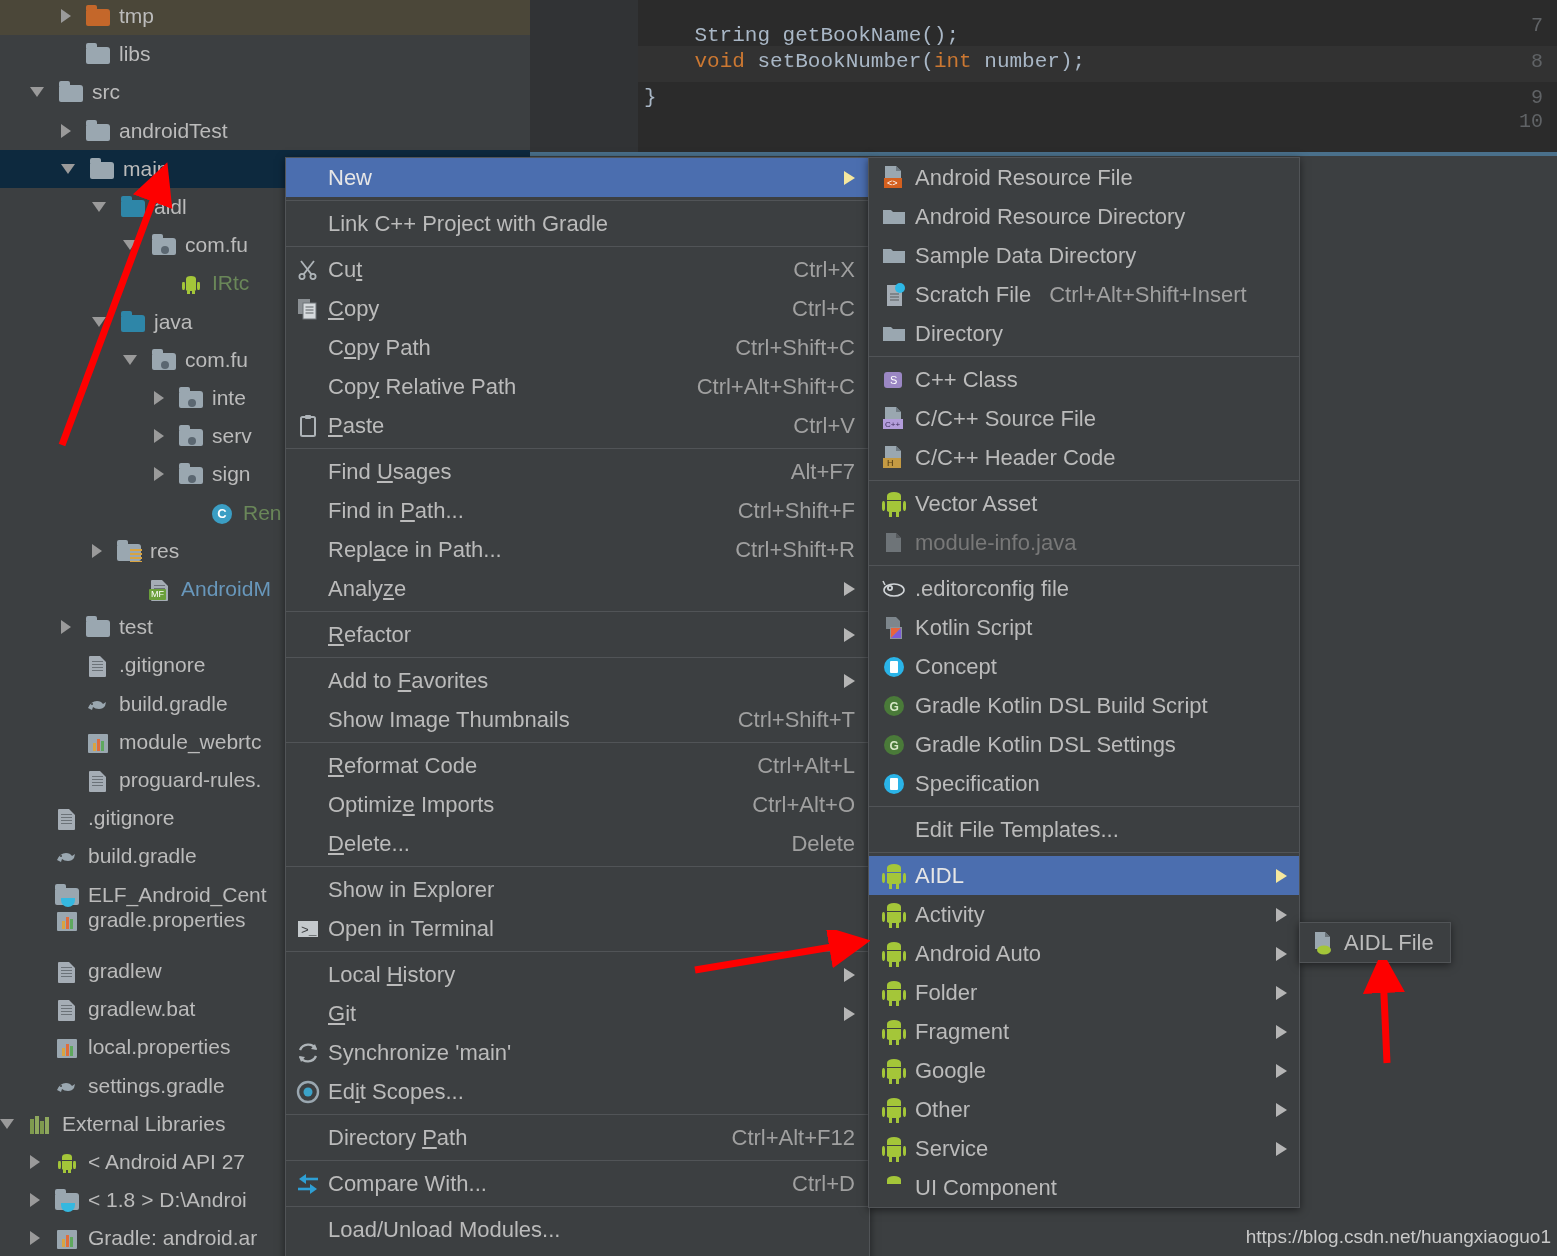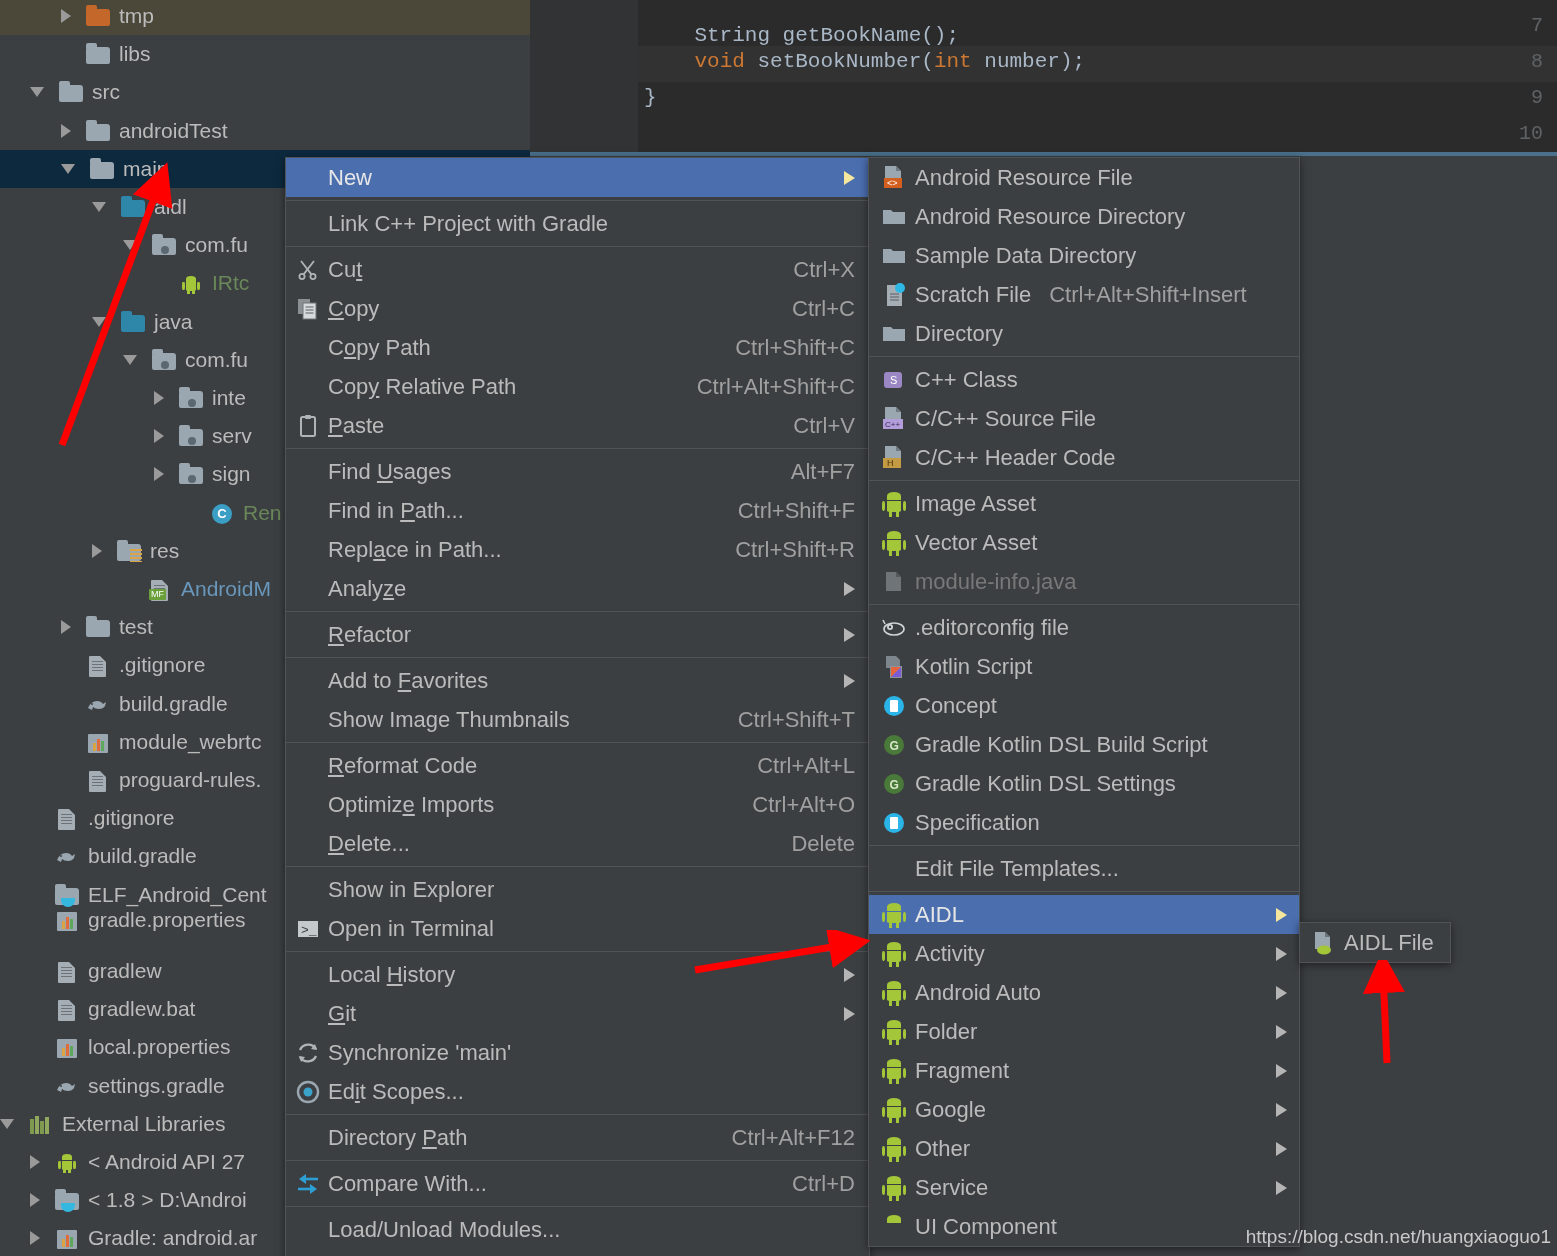--- a/index.html
+++ b/index.html
@@ -98,21 +98,21 @@
 <body>
 
 <div id="root">
 
   <div class="editor">
     <div class="gutter"></div>
     <div class="hl-line" style="top:46px"></div>
     <div class="lineno" style="top:14px">7</div>
     <div class="lineno" style="top:50px">8</div>
     <div class="lineno" style="top:86px">9</div>
-    <div class="lineno" style="top:122px">10</div>
+    <div class="lineno" style="top:110px">10</div>
 
     <div class="codeline" style="top:24px"><span class="plain">    String getBookName();</span></div>
     <div class="codeline" style="top:50px"><span class="plain">    </span><span class="kw">void</span><span class="plain"> setBookNumber(</span><span class="kw">int</span><span class="plain"> number);</span></div>
     <div class="codeline" style="top:86px"><span class="plain">}</span></div>
     <div class="editor-bottombar"></div>
   </div>
 
   <div class="tree">
       <div class="row tmp" style="top: -3px;">
         <span style="display: inline-block; flex: 0 0 auto; width: 61px;"></span>
@@ -698,33 +698,20 @@
         <span class="nic">
           <div class="droidg" style="width: 26px; height: 26px;">
             <div class="head"></div>
             <div class="body"></div>
             <div class="la"></div>
             <div class="ra"></div>
             <div class="ll"></div>
             <div class="rl"></div>
           </div>
         </span>
-        <span>Image Asset</span>
-      </div>
-      <div class="ni">
-        <span class="nic">
-          <div class="droidg" style="width: 26px; height: 26px;">
-            <div class="head"></div>
-            <div class="body"></div>
-            <div class="la"></div>
-            <div class="ra"></div>
-            <div class="ll"></div>
-            <div class="rl"></div>
-          </div>
-        </span>
         <span>Vector Asset</span>
       </div>
       <div class="ni dim">
         <span class="nic"><svg viewBox="0 0 26 26" width="26" height="26">
             <path d="M5 3 h10 l5 5 v14 h-15 z" fill="#6e7478"></path>
             <path d="M15 3 v5 h5 z" fill="#55595c"></path>
           </svg></span>
         <span>module-info.java</span>
       </div>
       <div class="sep"></div>

